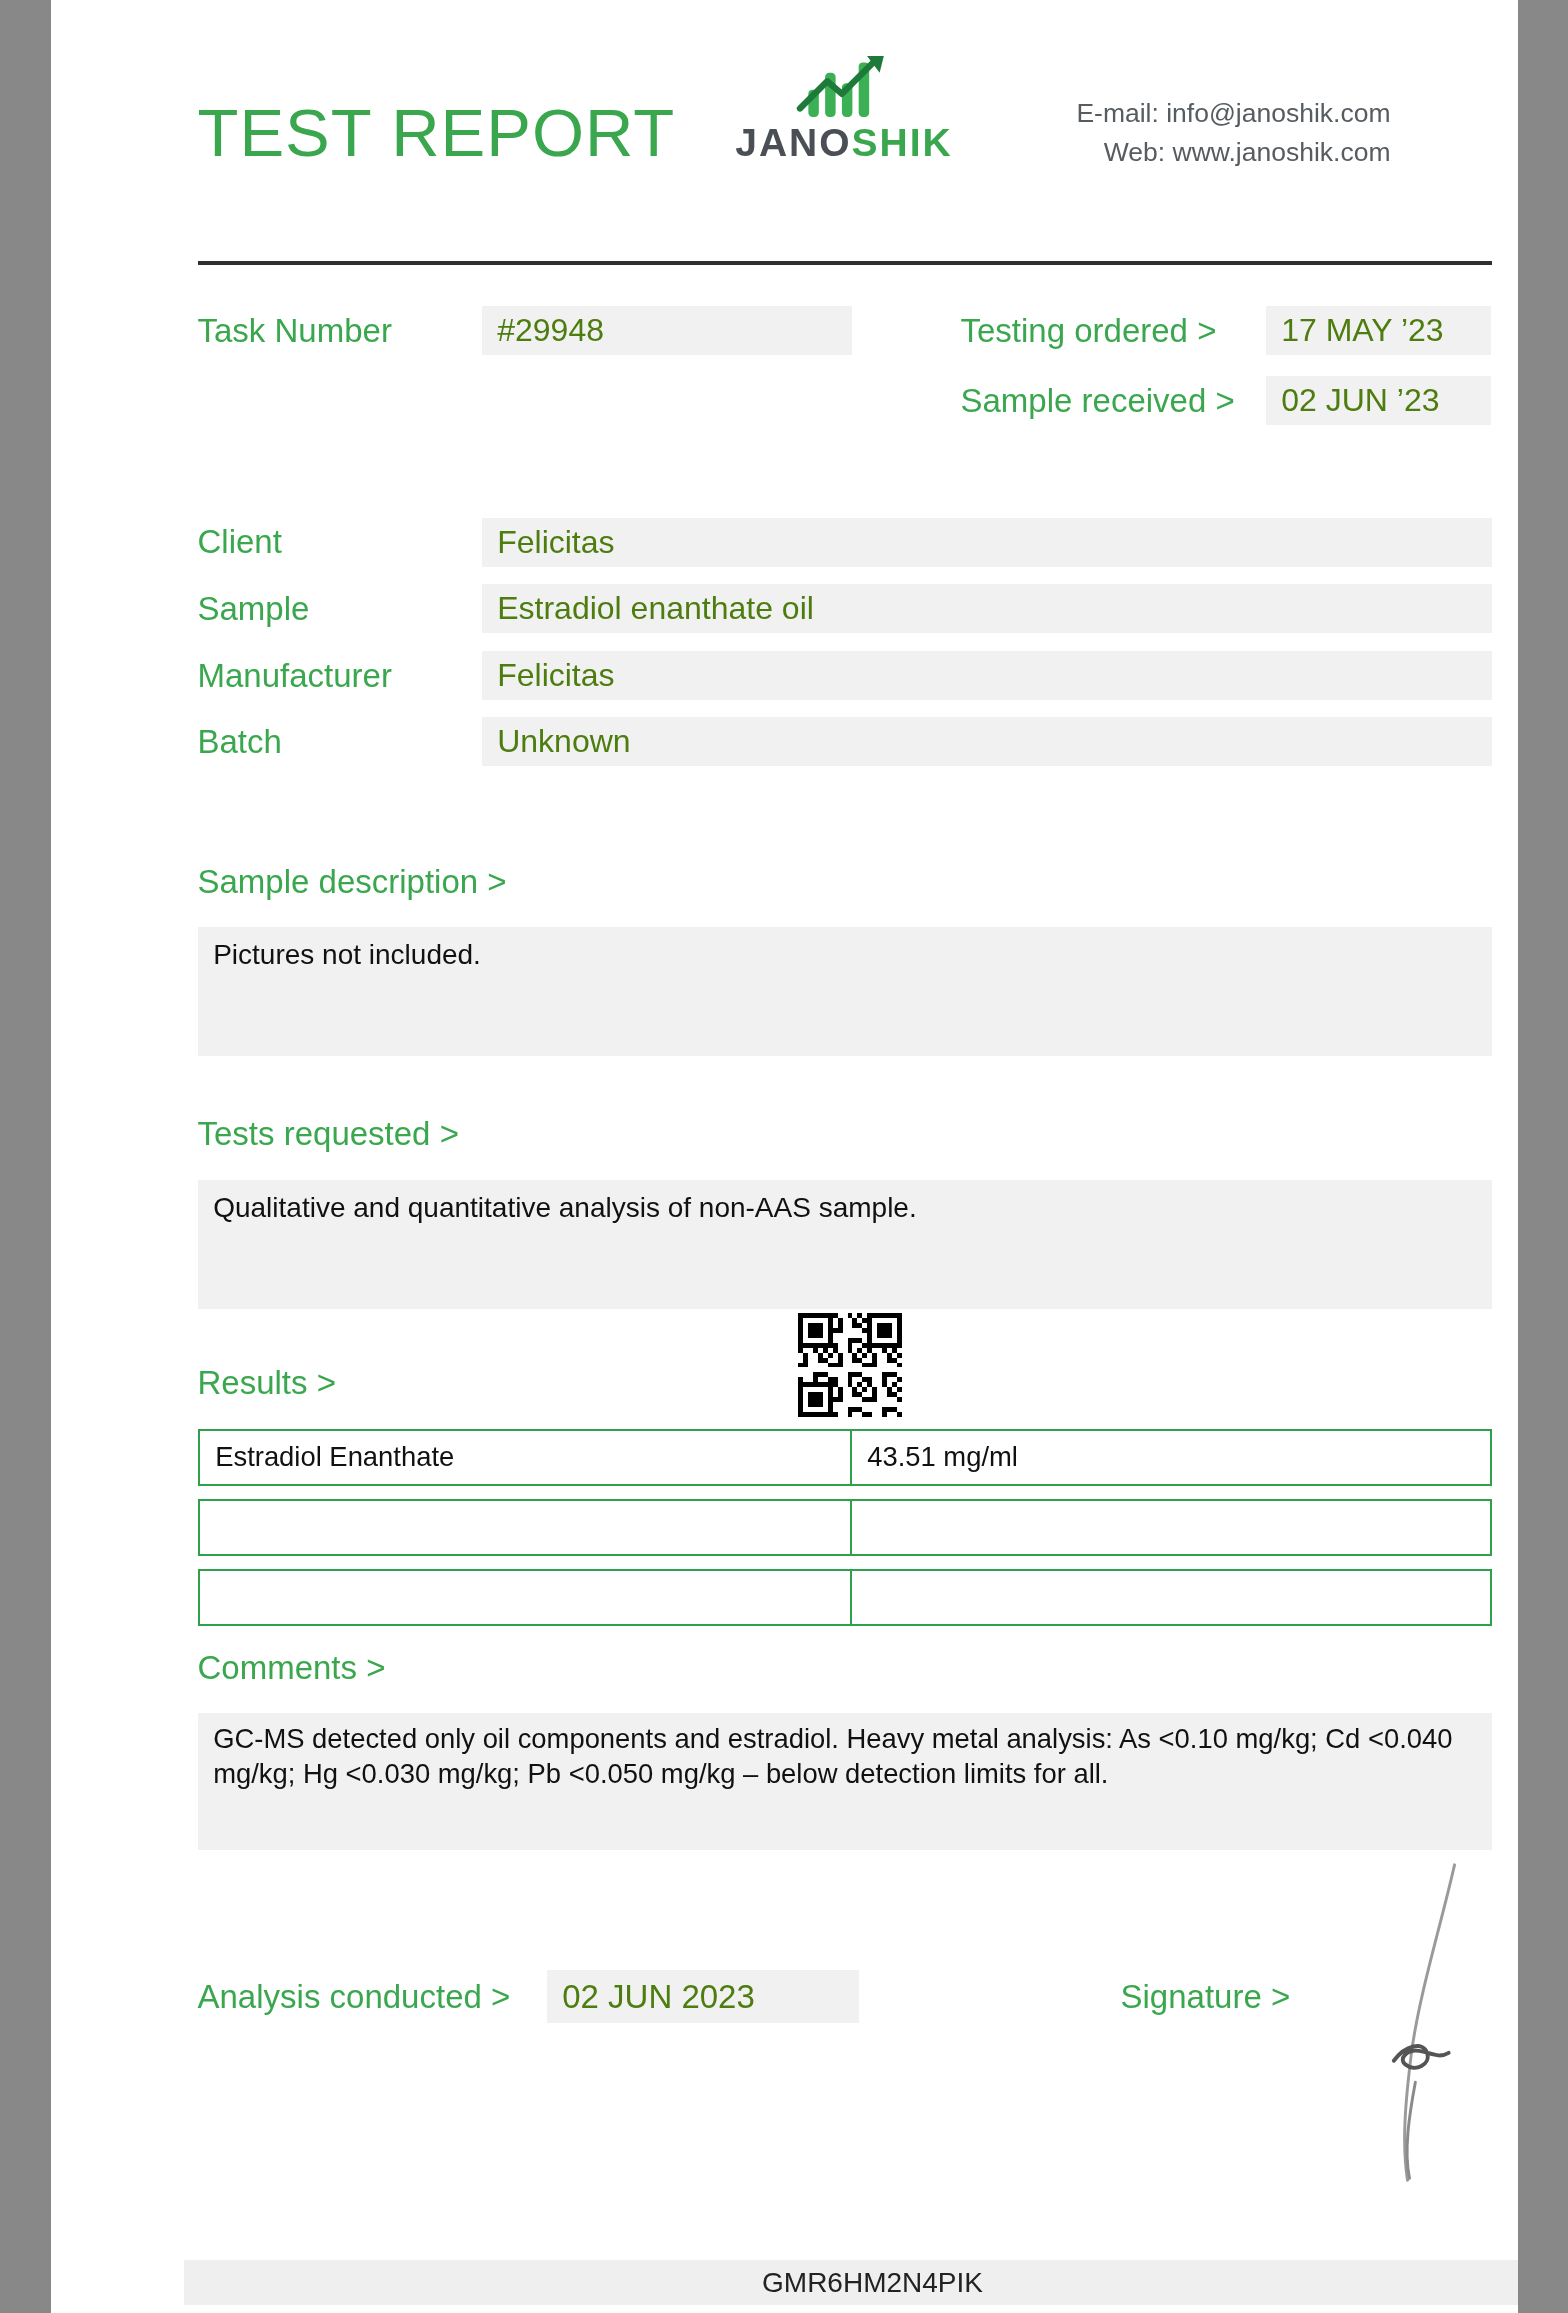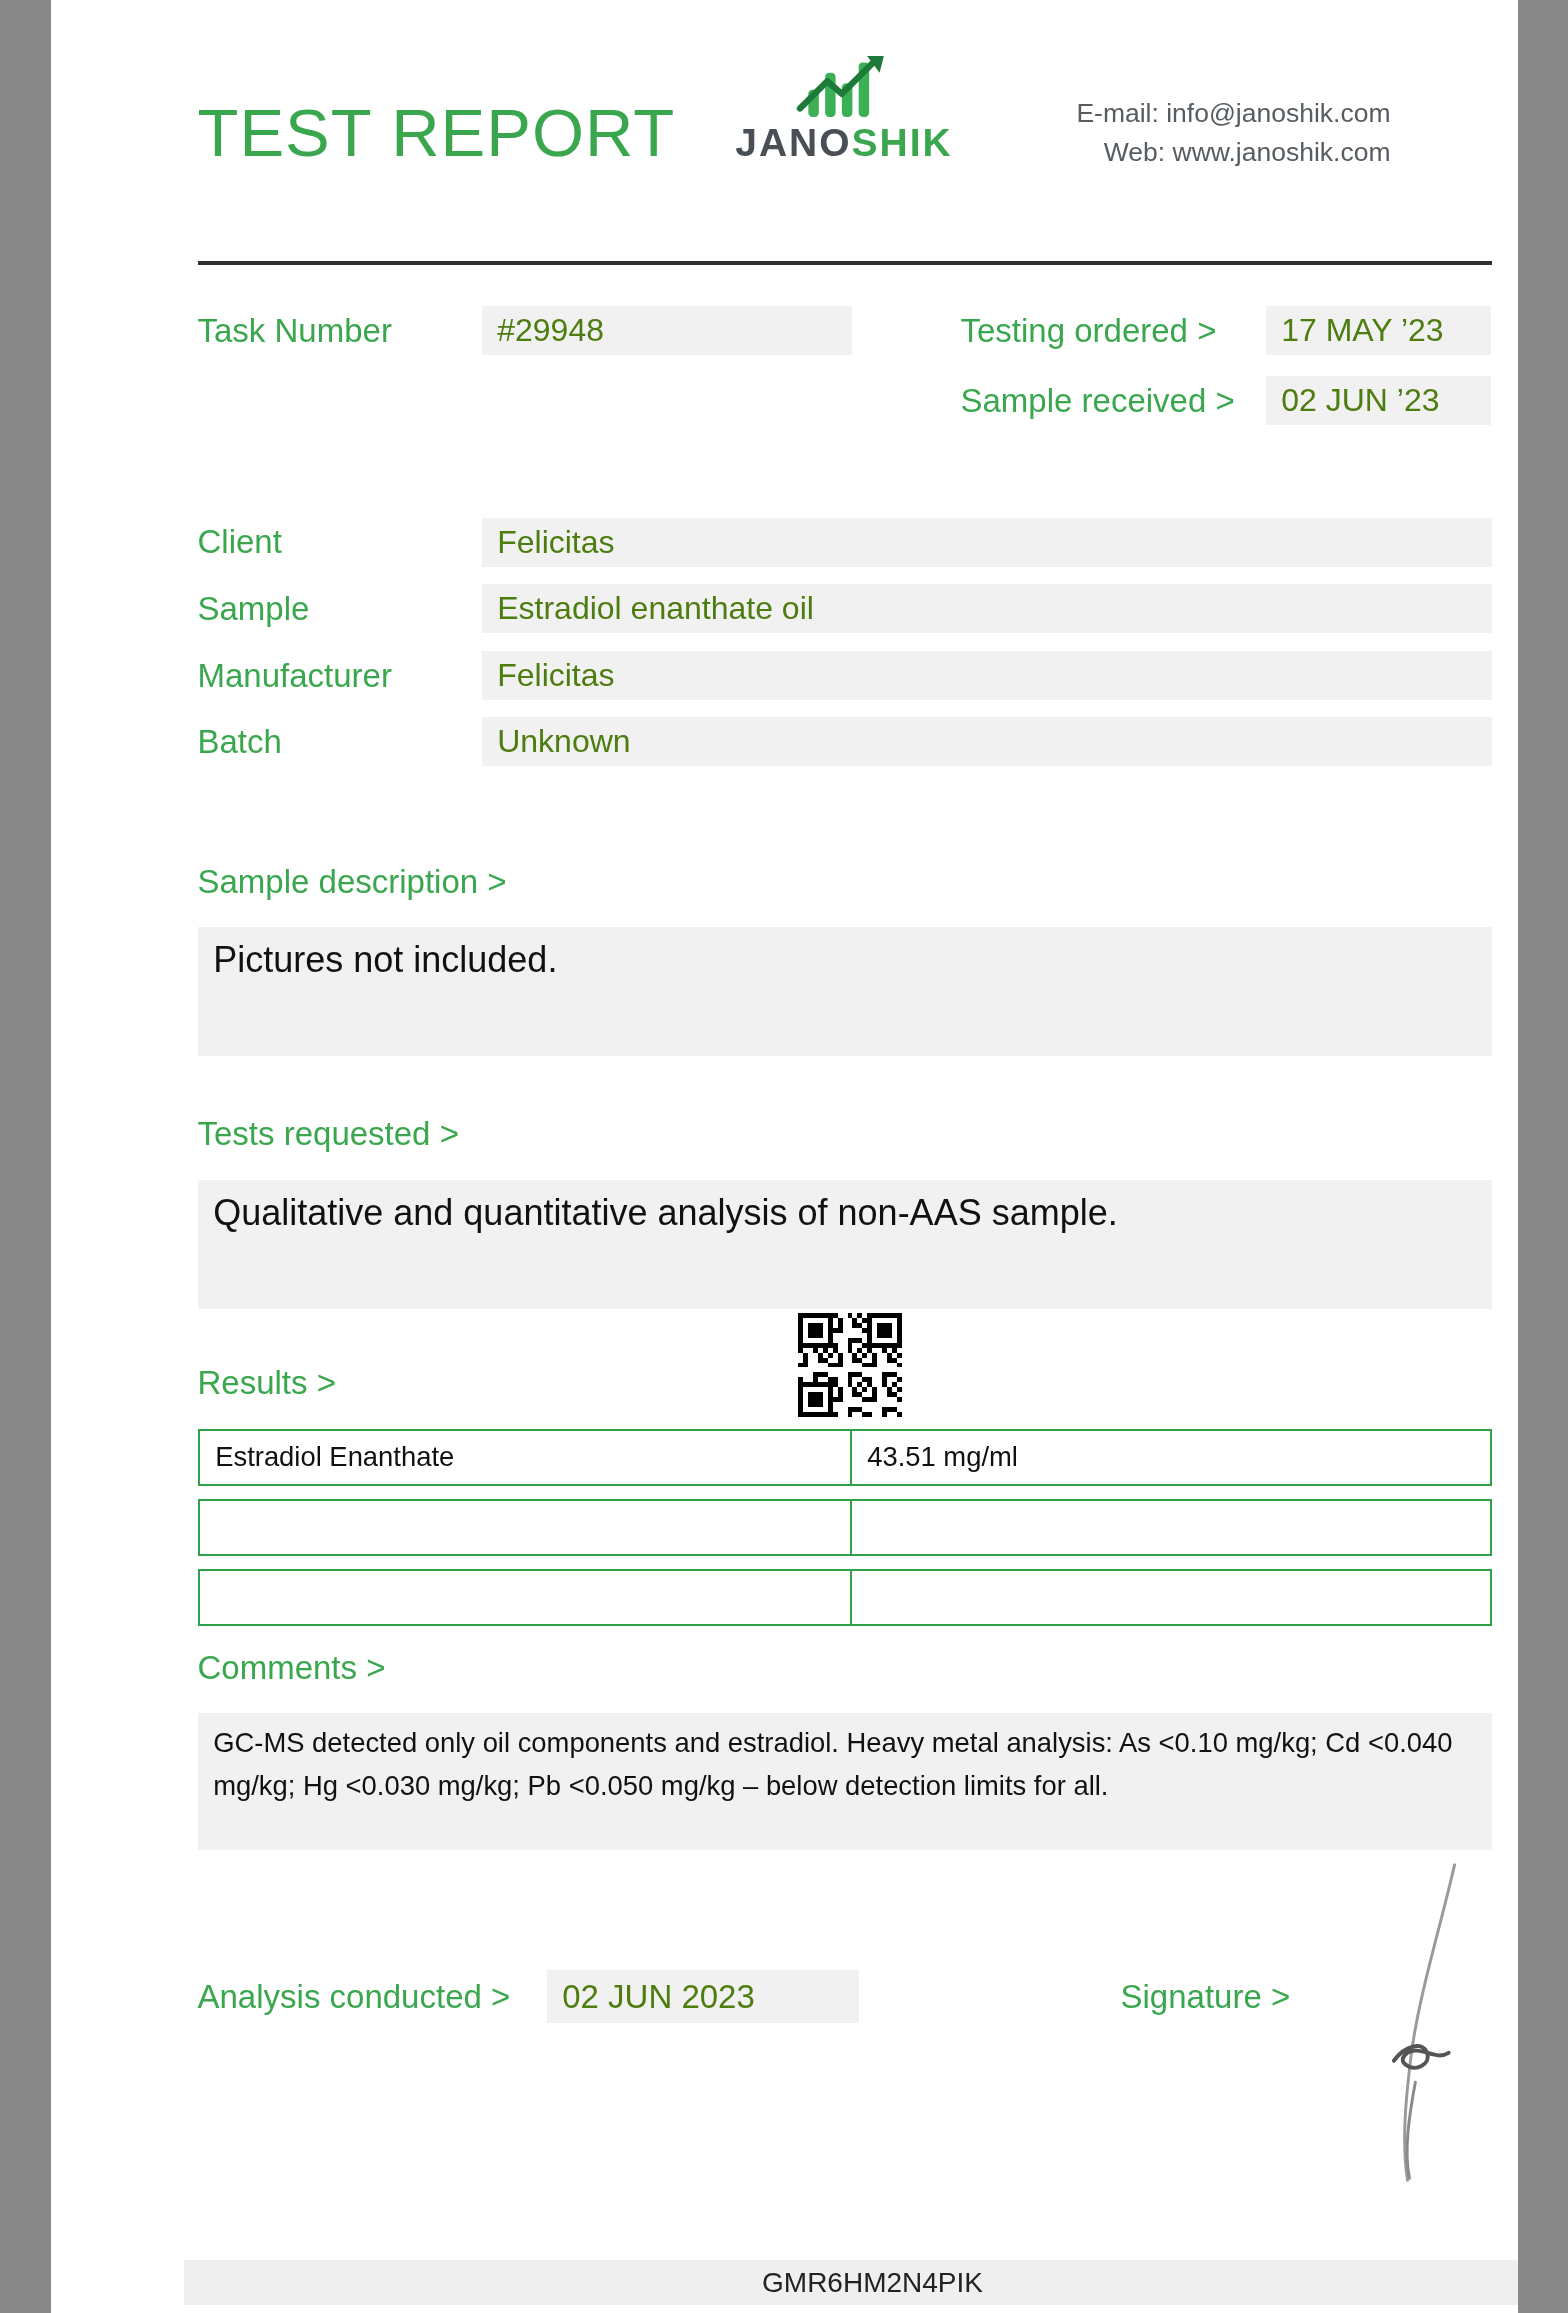--- a/index.html
+++ b/index.html
@@ -13,21 +13,21 @@
   .title{left:147px;top:94px;font-size:67px;letter-spacing:1px;font-weight:400;}
   .logo{left:676px;top:54px;width:235px;text-align:center;}
   .logo-name{font-size:39px;font-weight:bold;letter-spacing:2px;color:#494f54;margin-top:2px;}
   .logo-name .accent{color:#3aa74e;}
   .contact{right:127px;top:94px;text-align:right;font-size:26.5px;line-height:39px;color:#565c60;}
   .divider{left:147px;top:261px;width:1294px;height:3.9px;background:#2f2f2f;}
   
   .lbl{font-size:33px;color:#3aa74e;}
   .vbox{background:#f1f1f1;color:#4d7c0f;font-size:32px;line-height:49px;height:49px;padding-left:15.7px;box-sizing:border-box;}
   
-  .secbox{background:#f1f1f1;color:#111;font-size:36px;box-sizing:border-box;padding:11.8px 15.7px;}
+  .secbox{background:#f1f1f1;color:#111;font-size:28px;box-sizing:border-box;padding:11.8px 15.7px;}
   
   .tbl-row{display:flex;border:2.9px solid #2fa14b;box-sizing:border-box;height:57px;margin-bottom:13px;background:#fff;}
   .tbl-cell{font-size:27.4px;color:#111;line-height:51px;padding-left:15.7px;box-sizing:border-box;}
   .tbl-cell.c1{width:652px;border-right:2.9px solid #2fa14b;}
   .tbl-cell.c2{flex:1;}
   .verify{font-size:35px;white-space:nowrap;}
   .keybox{background:#efefef;color:#222;font-size:28px;text-align:center;line-height:45px;height:45px;}
   svg{display:block;}
 </style>
 </head>
@@ -303,21 +303,21 @@
       <div class="tbl-cell c1"></div>
       <div class="tbl-cell c2"></div>
     </div>
     <div class="tbl-row">
       <div class="tbl-cell c1"></div>
       <div class="tbl-cell c2"></div>
     </div>
   </div>
 
   <div class="abs lbl" style="left:147px;top:1649px;">Comments &gt;</div>
-  <div class="abs secbox" style="left:147px;top:1713px;width:1294px;height:137px;font-size:27.4px;line-height:43px;padding-top:7.8px;">GC-MS detected only oil components and estradiol. Heavy metal analysis: As &lt;0.10 mg/kg; Cd &lt;0.040 mg/kg; Hg &lt;0.030 mg/kg; Pb &lt;0.050 mg/kg – below detection limits for all.</div>
+  <div class="abs secbox" style="left:147px;top:1713px;width:1294px;height:137px;font-size:27.4px;line-height:35px;padding-top:7.8px;">GC-MS detected only oil components and estradiol. Heavy metal analysis: As &lt;0.10 mg/kg; Cd &lt;0.040 mg/kg; Hg &lt;0.030 mg/kg; Pb &lt;0.050 mg/kg – below detection limits for all.</div>
 
   <svg class="abs" style="left:1274px;top:1857px;" width="167" height="333" viewBox="0 0 170 340">
     <path d="M132 8 C118 70, 96 140, 88 200 C82 248, 78 292, 84 330" fill="none" stroke="#9a9a9a" stroke-width="3" stroke-linecap="round"></path>
     <path d="M70 208 C82 192, 100 188, 104 200 C108 212, 92 220, 82 212 C74 206, 84 196, 96 198 C108 200, 116 206, 126 200" fill="none" stroke="#555" stroke-width="4" stroke-linecap="round"></path>
     <path d="M92 230 C86 262, 80 300, 86 328" fill="none" stroke="#8a8a8a" stroke-width="3" stroke-linecap="round"></path>
   </svg>
 
   <div class="abs lbl" style="left:147px;top:1978px;">Analysis conducted &gt;</div>
   <div class="abs vbox" style="left:496px;top:1970px;width:312px;height:53px;line-height:53px;font-size:33px;">02 JUN 2023</div>
   <div class="abs lbl" style="left:1070px;top:1978px;">Signature &gt;</div>

